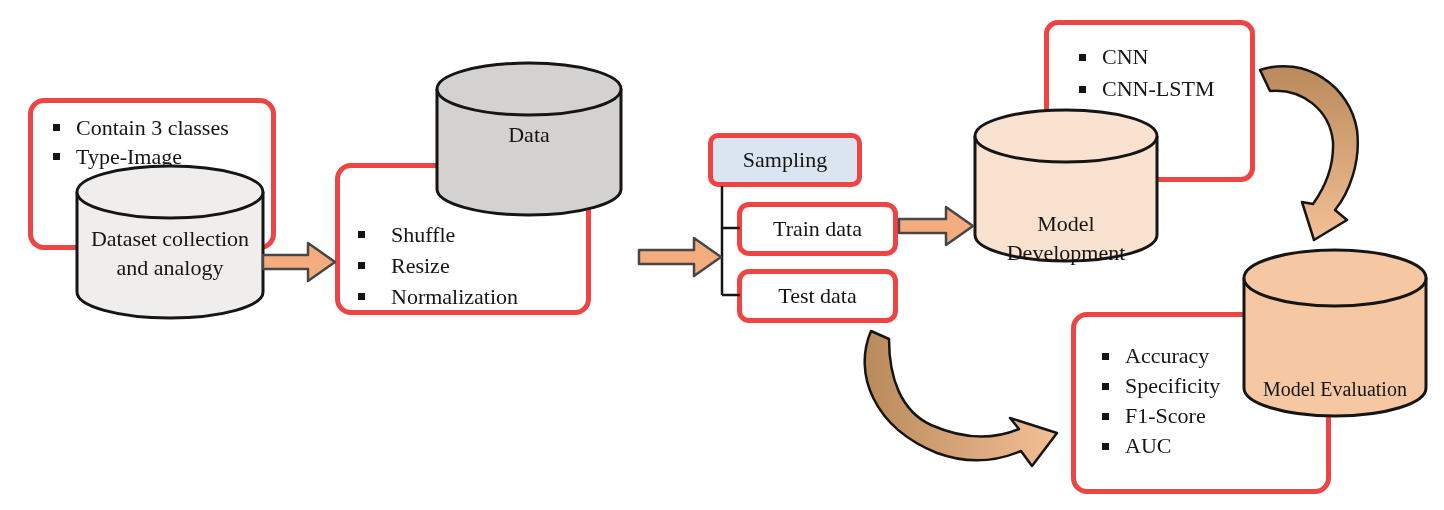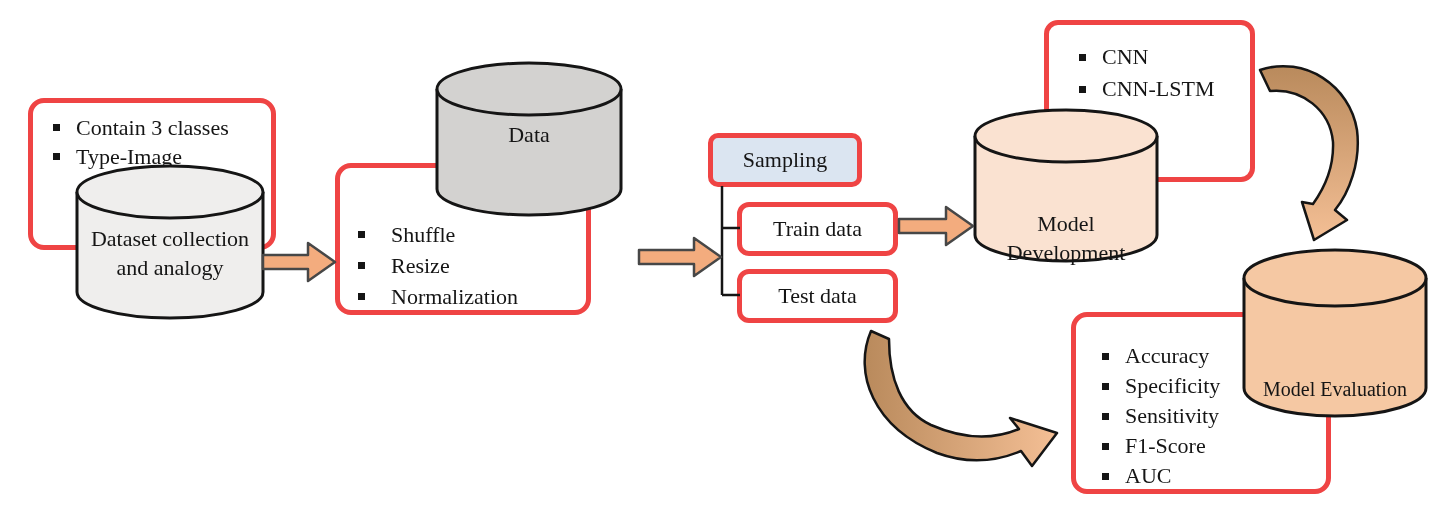--- a/index.html
+++ b/index.html
@@ -100,24 +100,20 @@
     <div class="row">
       <span class="bullet"></span>
       <span>Accuracy</span>
     </div>
     <div class="row">
       <span class="bullet"></span>
       <span>Specificity</span>
     </div>
     <div class="row">
       <span class="bullet"></span>
-      <span>Sensitivity</span>
-    </div>
-    <div class="row">
-      <span class="bullet"></span>
       <span>F1-Score</span>
     </div>
     <div class="row">
       <span class="bullet"></span>
       <span>AUC</span>
     </div>
   </div>
 
   <div class="box" id="sampling">
     <div class="center-label">Sampling</div>

